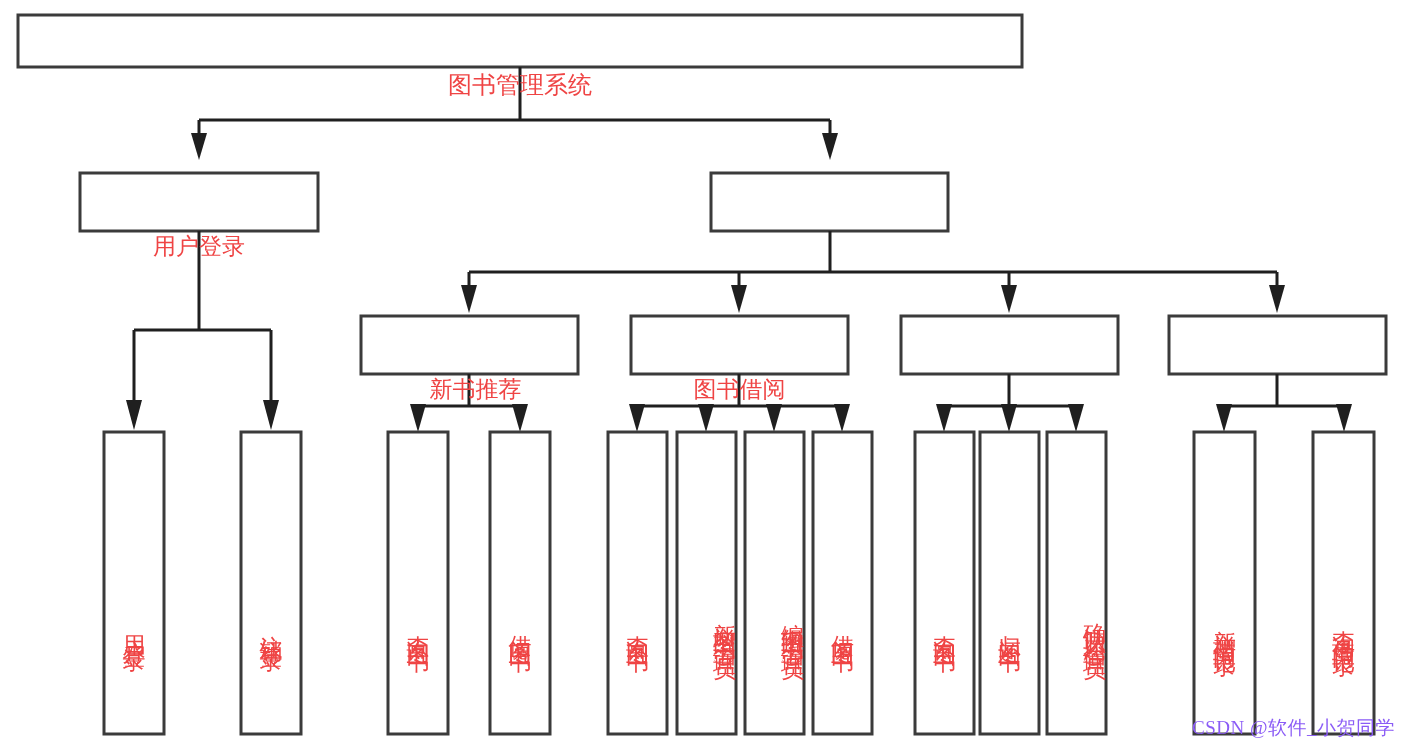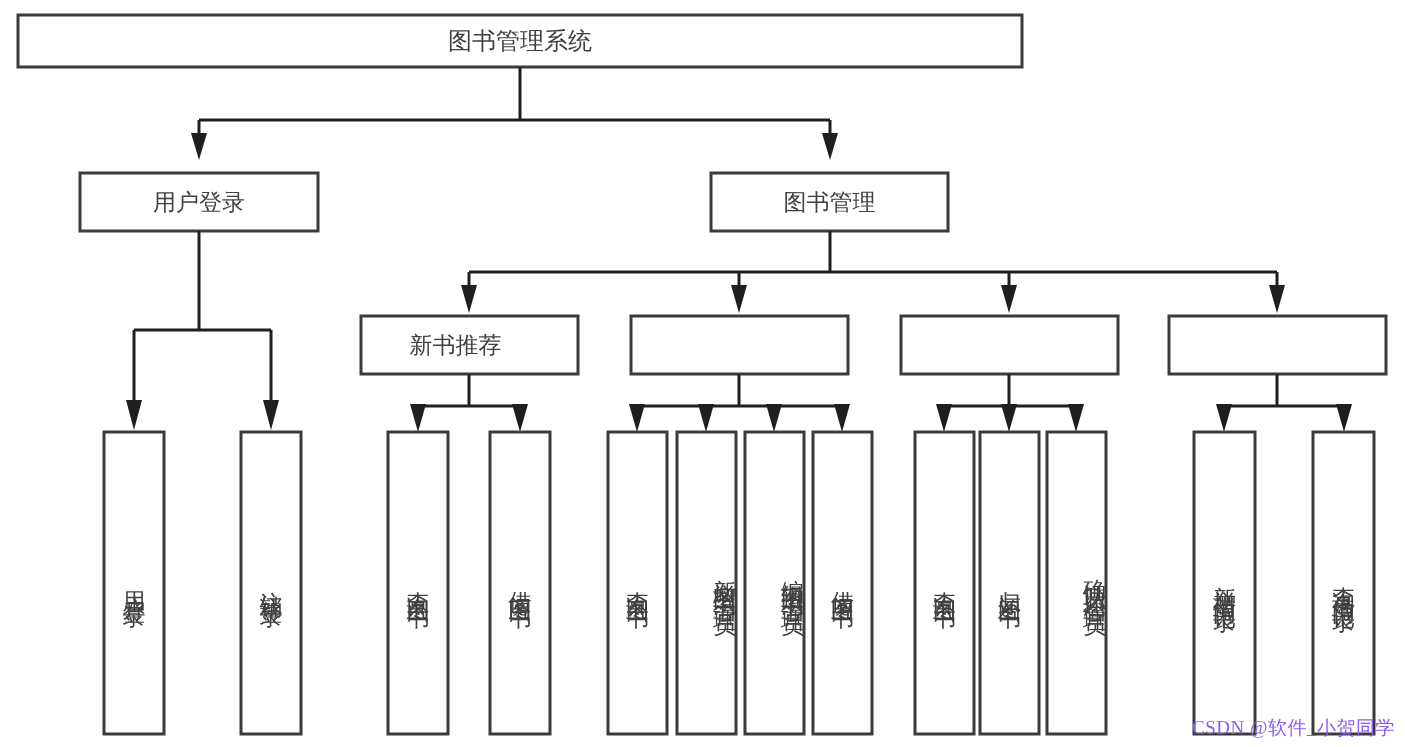--- a/index.html
+++ b/index.html
@@ -40,25 +40,26 @@
   }
   .arrow-head {
     fill: #1f1f1f;
     stroke: none;
   }
   .node-label {
     position: absolute;
     display: flex;
     align-items: center;
     justify-content: center;
-    color: #404040;
+    color: #ef4444;
     font-family: "DejaVu Sans", "Liberation Sans", sans-serif;
     pointer-events: none;
     text-align: right;
     white-space: nowrap;
+    margin-top: 44px;
   }
   .label-h {
     font-size: 23px;
     line-height: 1;
   }
   .label-root {
     font-size: 24px;
   }
   .label-v {
     writing-mode: vertical-rl;
@@ -146,24 +147,24 @@
     <rect class="node-box" x="1047" y="432" width="59" height="302"></rect>
 
     <rect class="node-box" x="1194" y="432" width="61" height="302"></rect>
     <rect class="node-box" x="1313" y="432" width="61" height="302"></rect>
   </svg>
 
   <div class="node-label label-root" style="left:18px; top:15px; width:1004px; height:52px;">图书管理系统</div>
 
   <div class="node-label label-h" style="left:80px; top:173px; width:238px; height:58px;">用户登录</div>
 
-  <div class="node-label label-h" style="left:711px; top:173px; width:237px; height:58px;">图书管理</div>
 
-  <div class="node-label label-h" style="left:347px; top:316px; width:217px; height:58px;">新书推荐</div>
+  <div class="node-label label-h" style="left:367px; top:316px; width:217px; height:58px;">新书推荐</div>
 
+  <div class="node-label label-h" style="left:631px; top:316px; width:217px; height:58px;">图书借阅</div>
 
 
 
   <div class="node-label label-v" style="left:104px; top:432px; width:60px; height:302px;">用户登录</div>
   <div class="node-label label-v" style="left:241px; top:432px; width:60px; height:302px;">注销登录</div>
 
   <div class="node-label label-v" style="left:388px; top:432px; width:60px; height:302px;">查询图书</div>
   <div class="node-label label-v" style="left:490px; top:432px; width:60px; height:302px;">借阅图书</div>
 
   <div class="node-label label-v" style="left:608px; top:432px; width:59px; height:302px;">查询图书</div>

